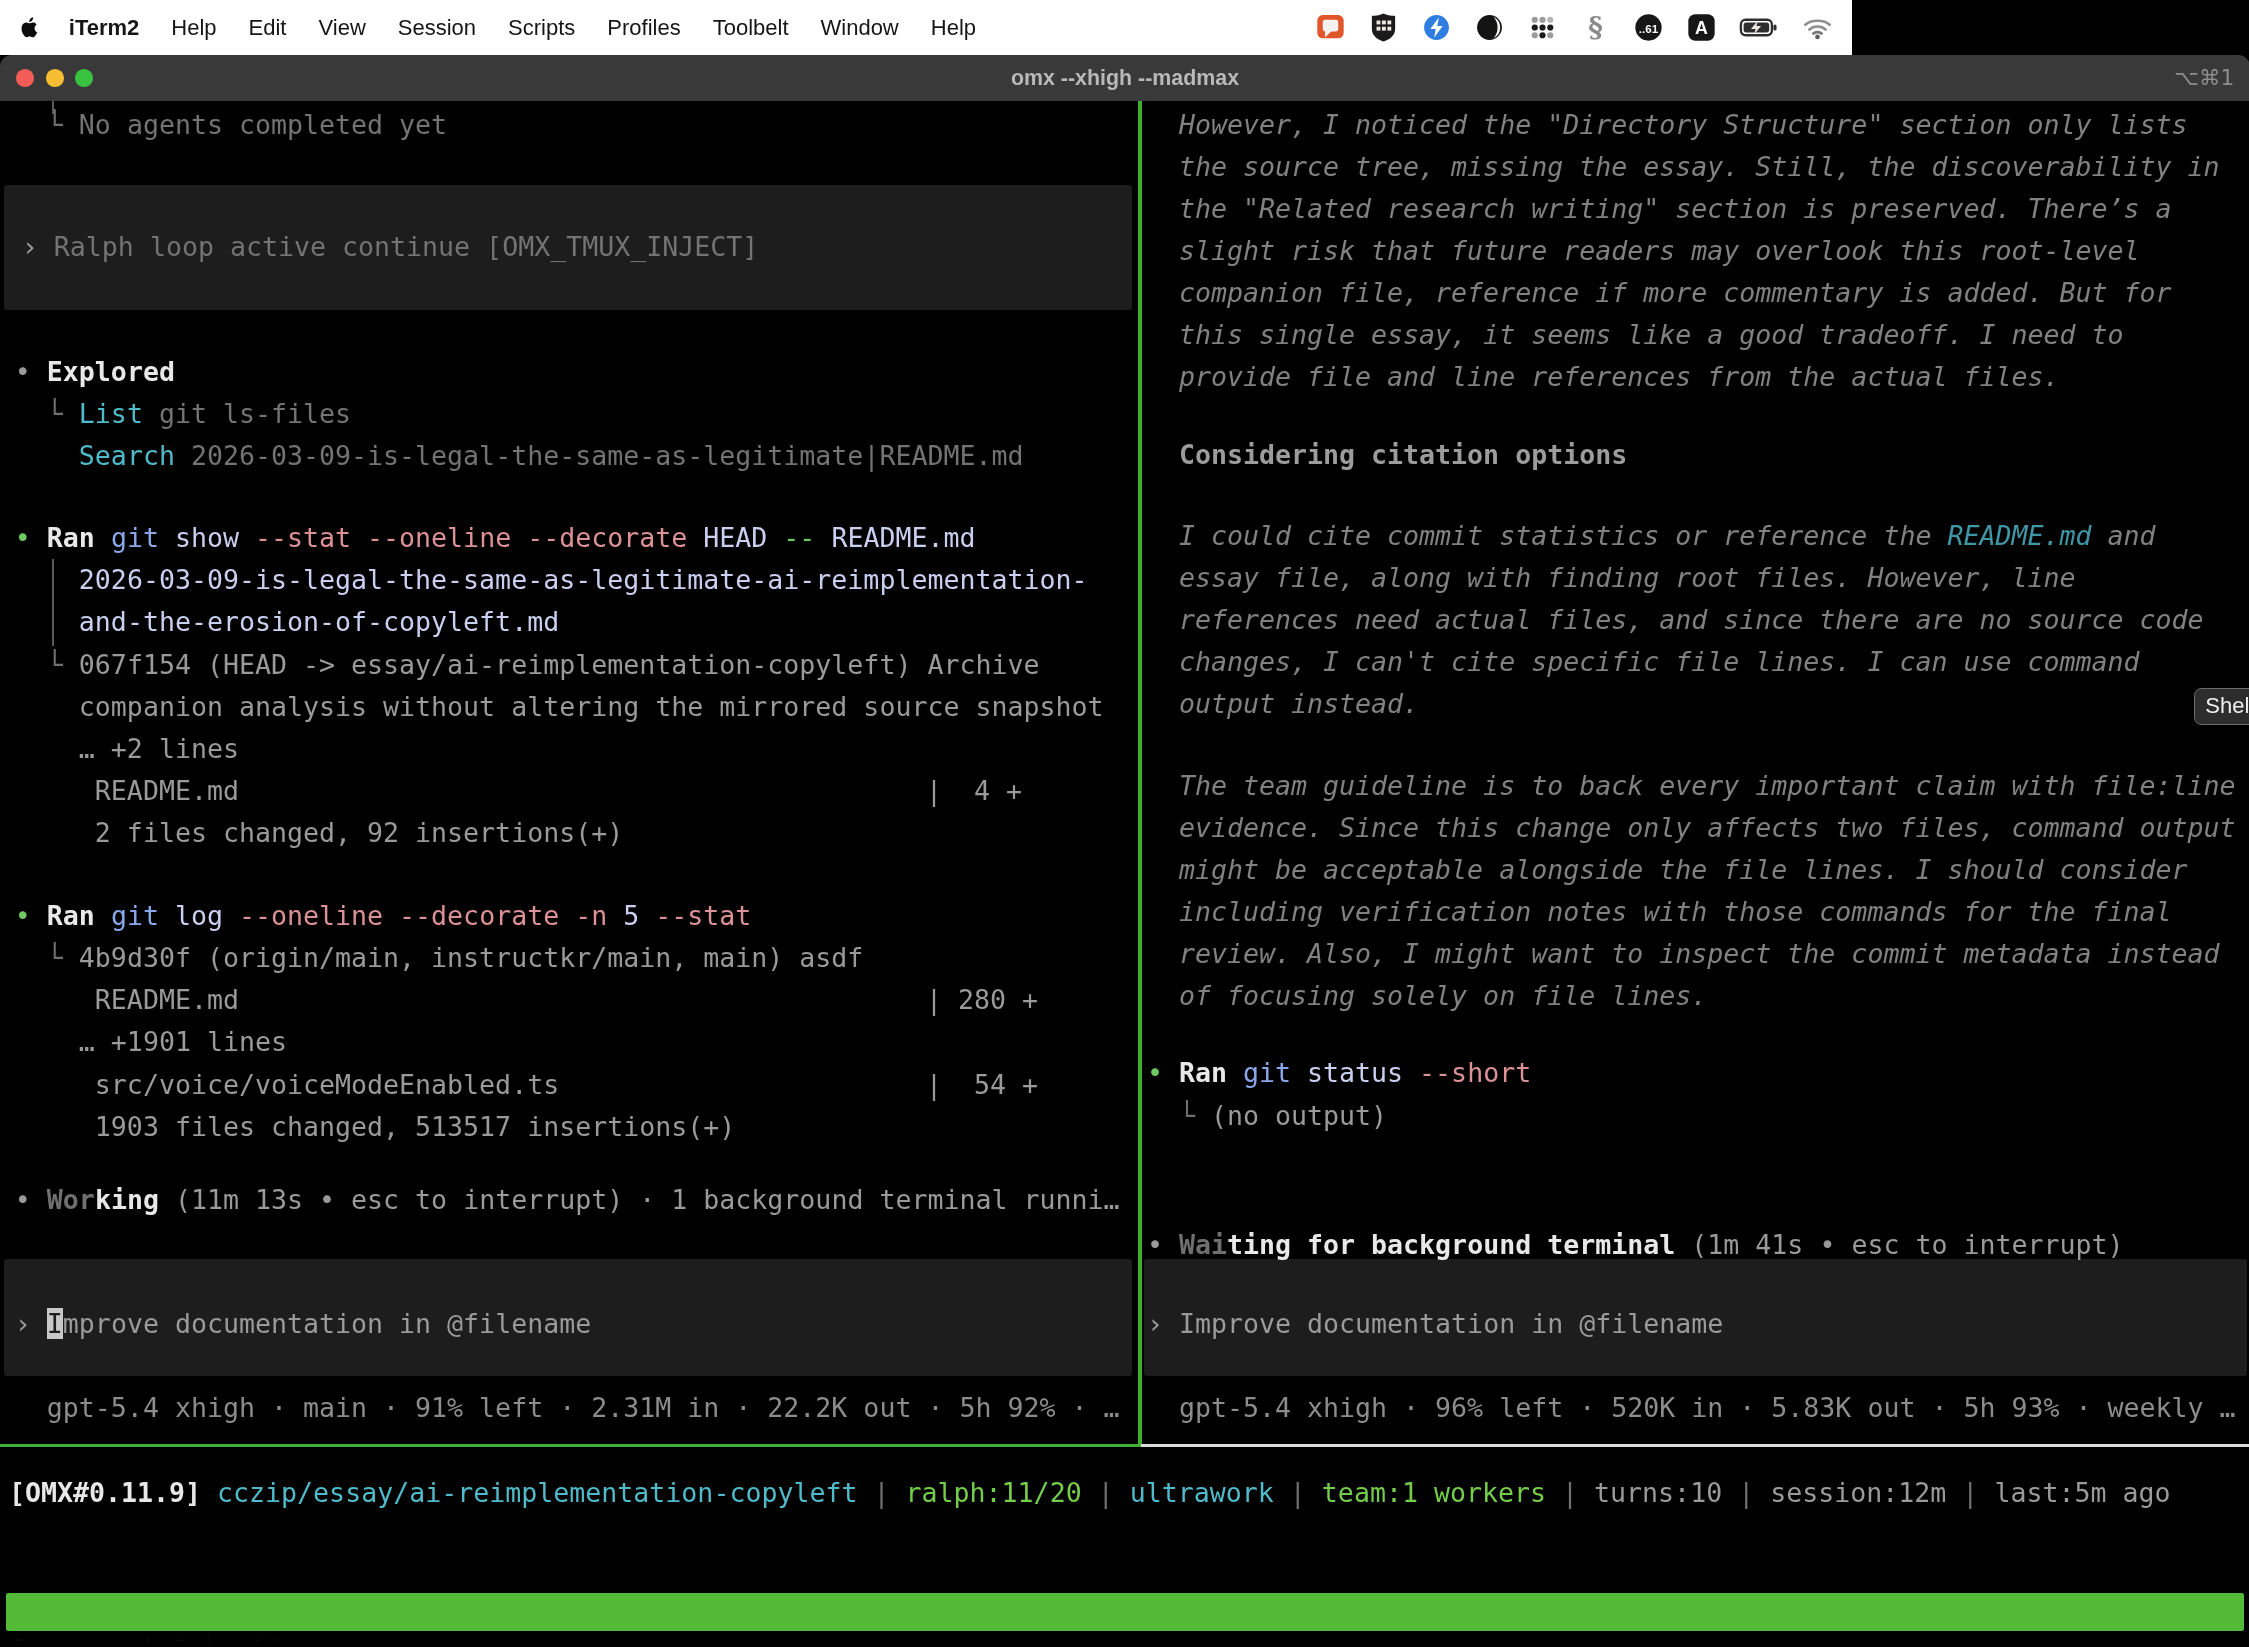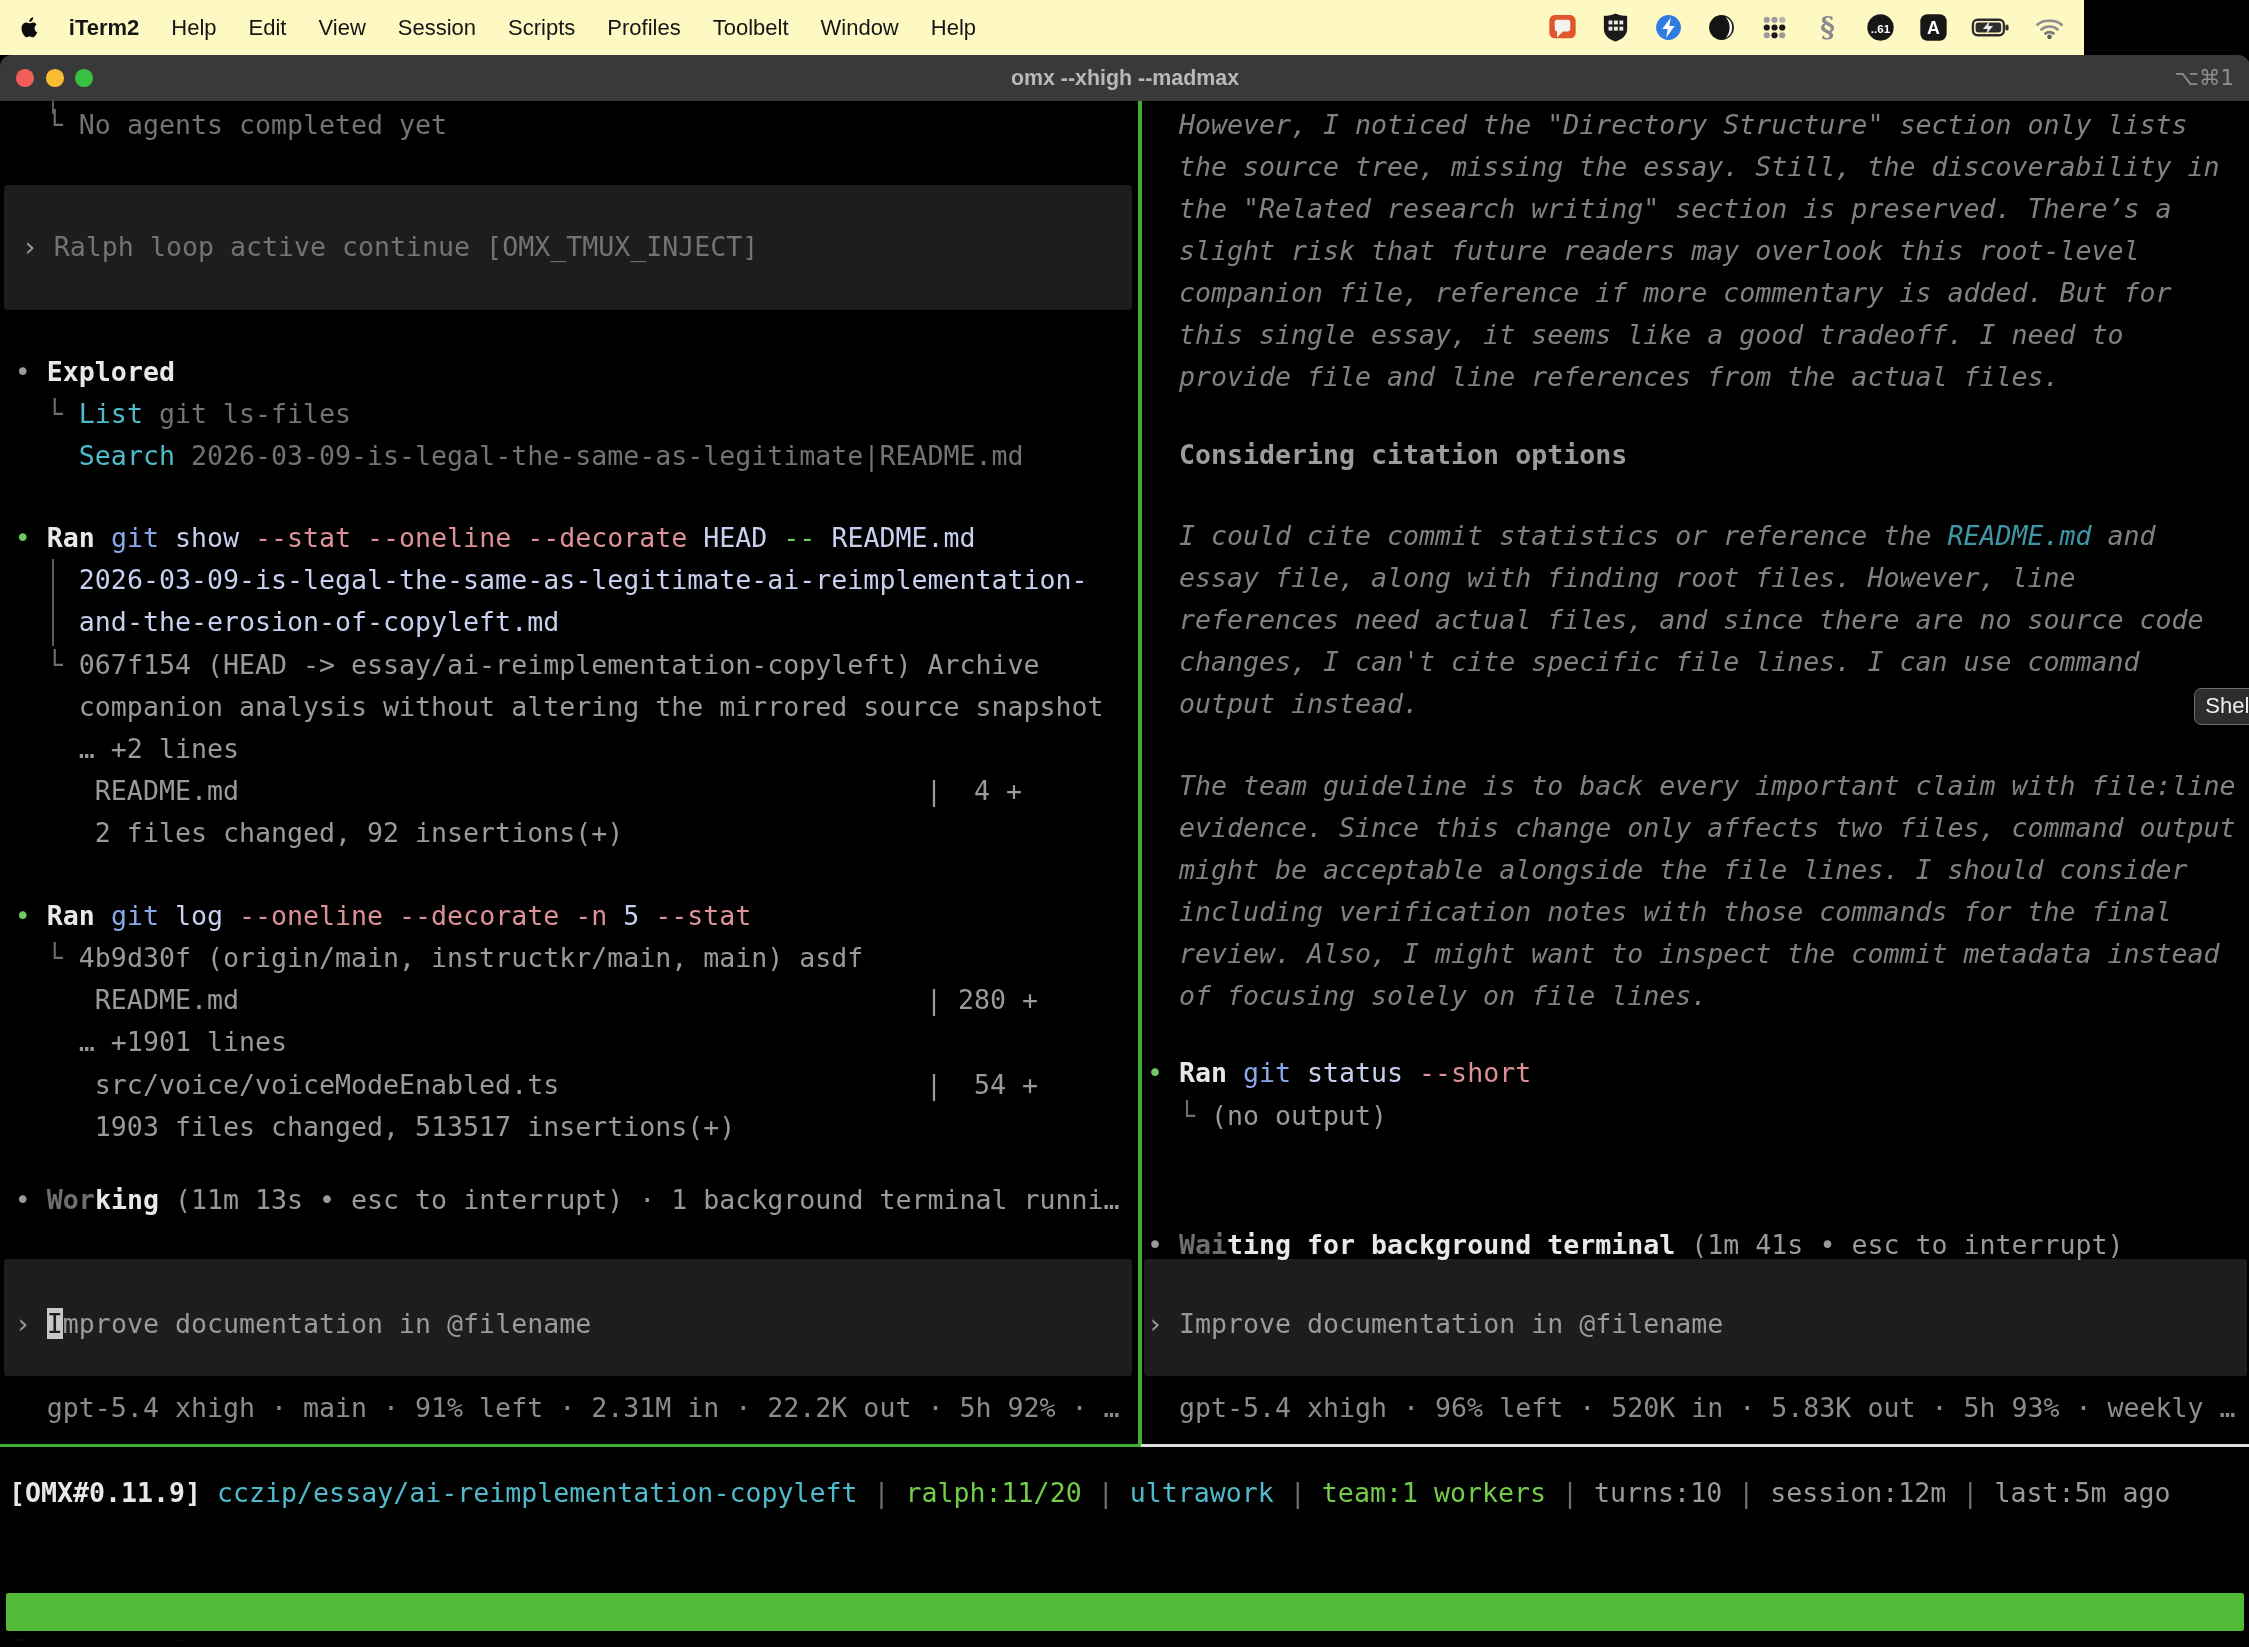--- a/index.html
+++ b/index.html
@@ -1,20 +1,20 @@
 <!DOCTYPE html>
 <html style="font-size:11.8px"><head>
 <meta charset="utf-8">
 <style>
   html,body{margin:0;padding:0;background:#000;}
   #screen{position:relative;width:2250px;height:1648px;overflow:hidden;background:#000;
           font-family:"Liberation Sans", sans-serif;}
 
   
-  #menubar{position:absolute;left:0;top:0;width:2084px;height:55px;background:#fef9c3;
+  #menubar{position:absolute;left:0;top:0;width:1852px;height:55px;background:#ffffff;
            display:flex;align-items:center;padding:4px 19px;box-sizing:border-box;}
   #menubar .apple{width:22px;height:25px;margin-right:11.8px;flex:0 0 auto;}
   .mitem{font-size:22px;color:#161616;margin:0 16px;white-space:nowrap;}
   .mitem.app{font-weight:bold;}
   #mstatus{margin-left:auto;display:flex;align-items:center;gap:22px;}
   .micon{width:31px;height:31px;display:flex;align-items:center;justify-content:center;}
   .squiggle{font-family:"DejaVu Serif", serif;font-size:28px;color:#8a8a8a;font-weight:bold;}
 
   
   #window{position:absolute;left:0;top:55px;width:2250px;height:1586px;background:#000;

